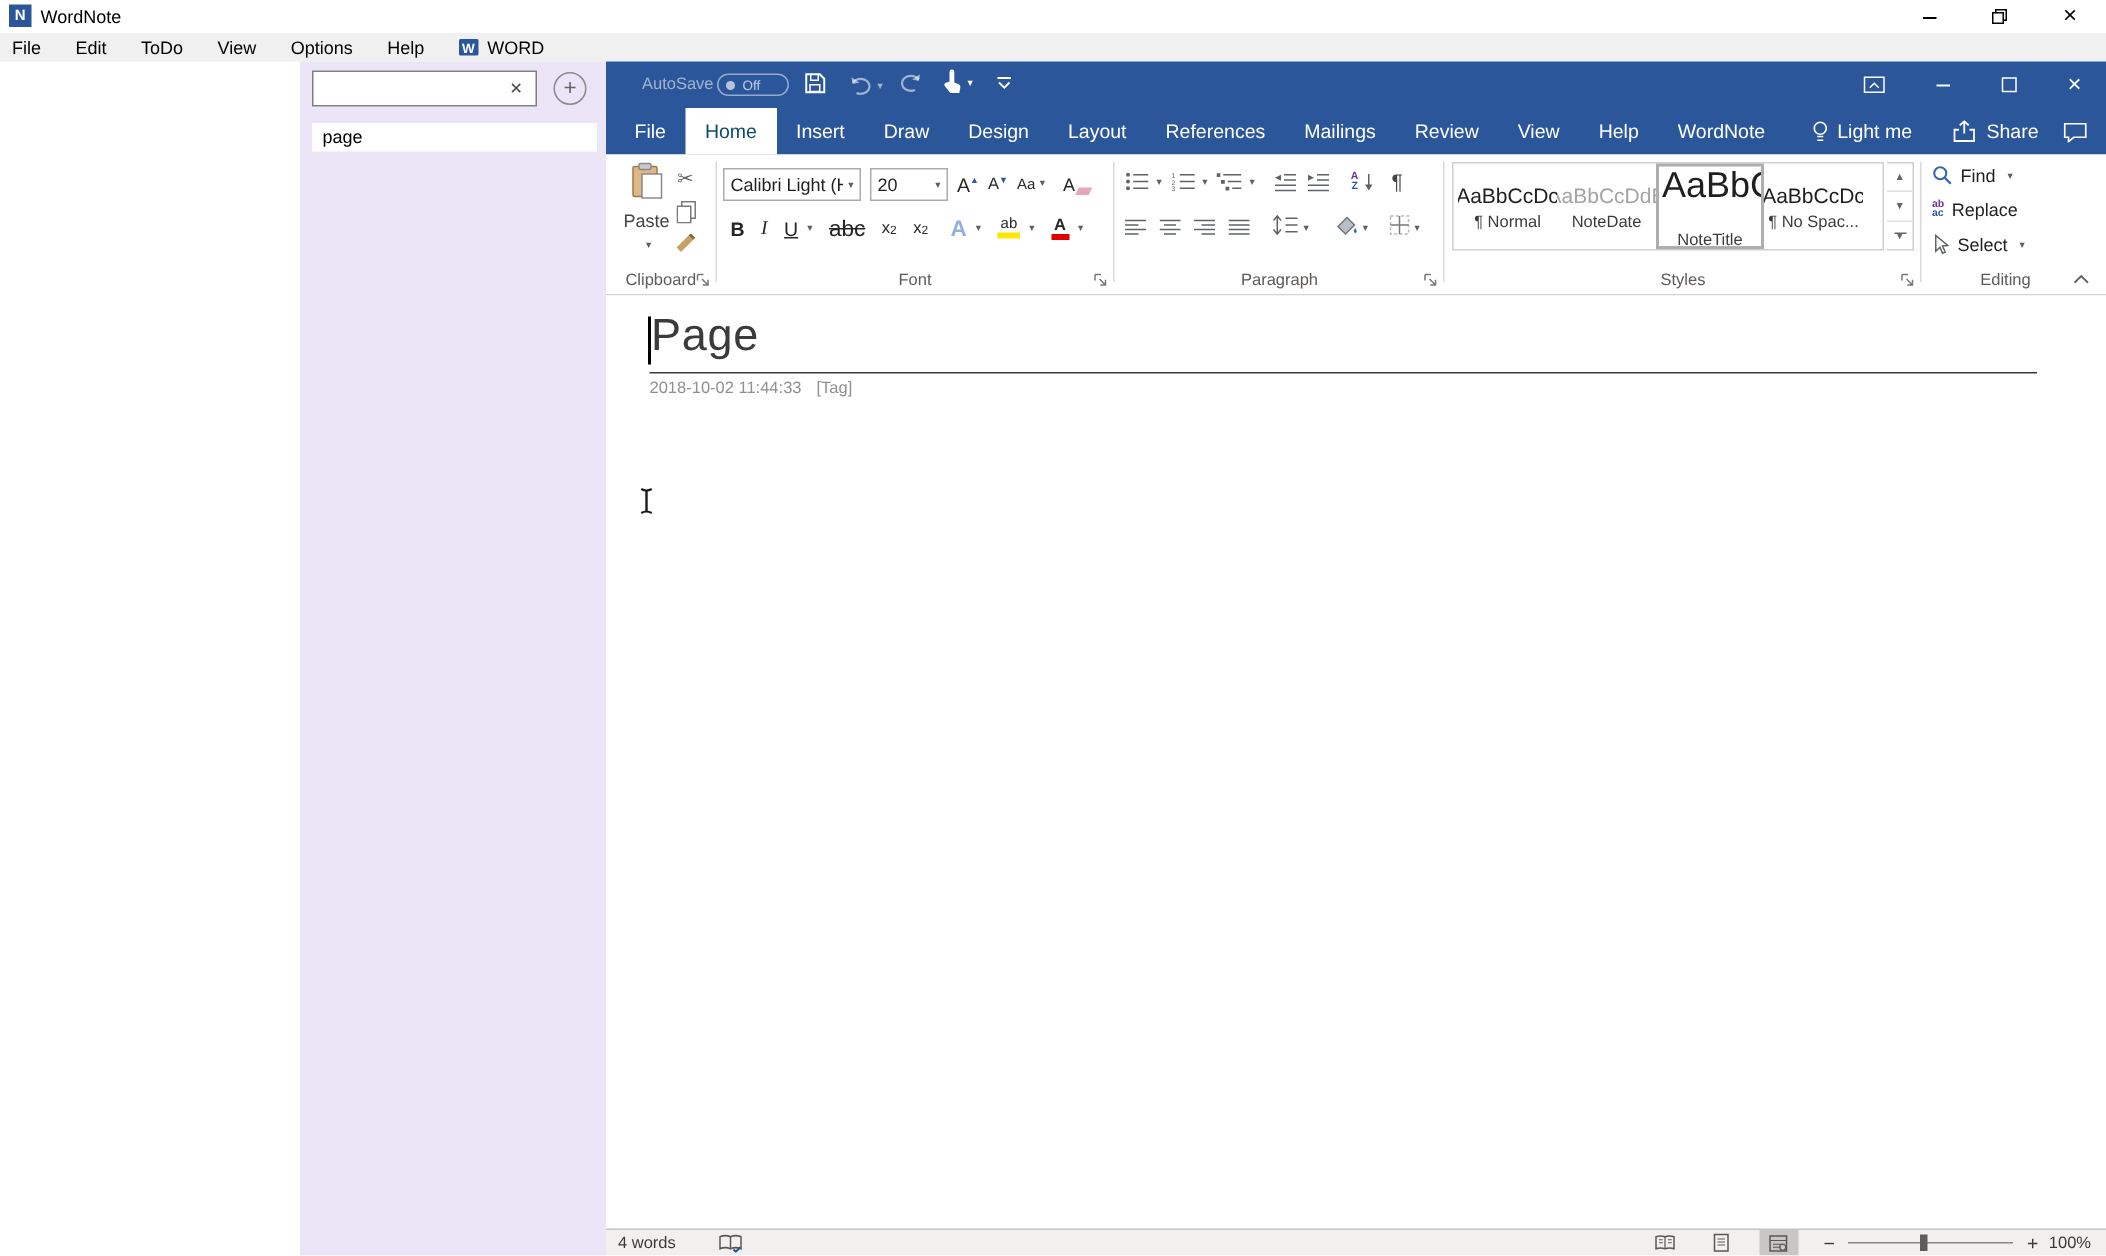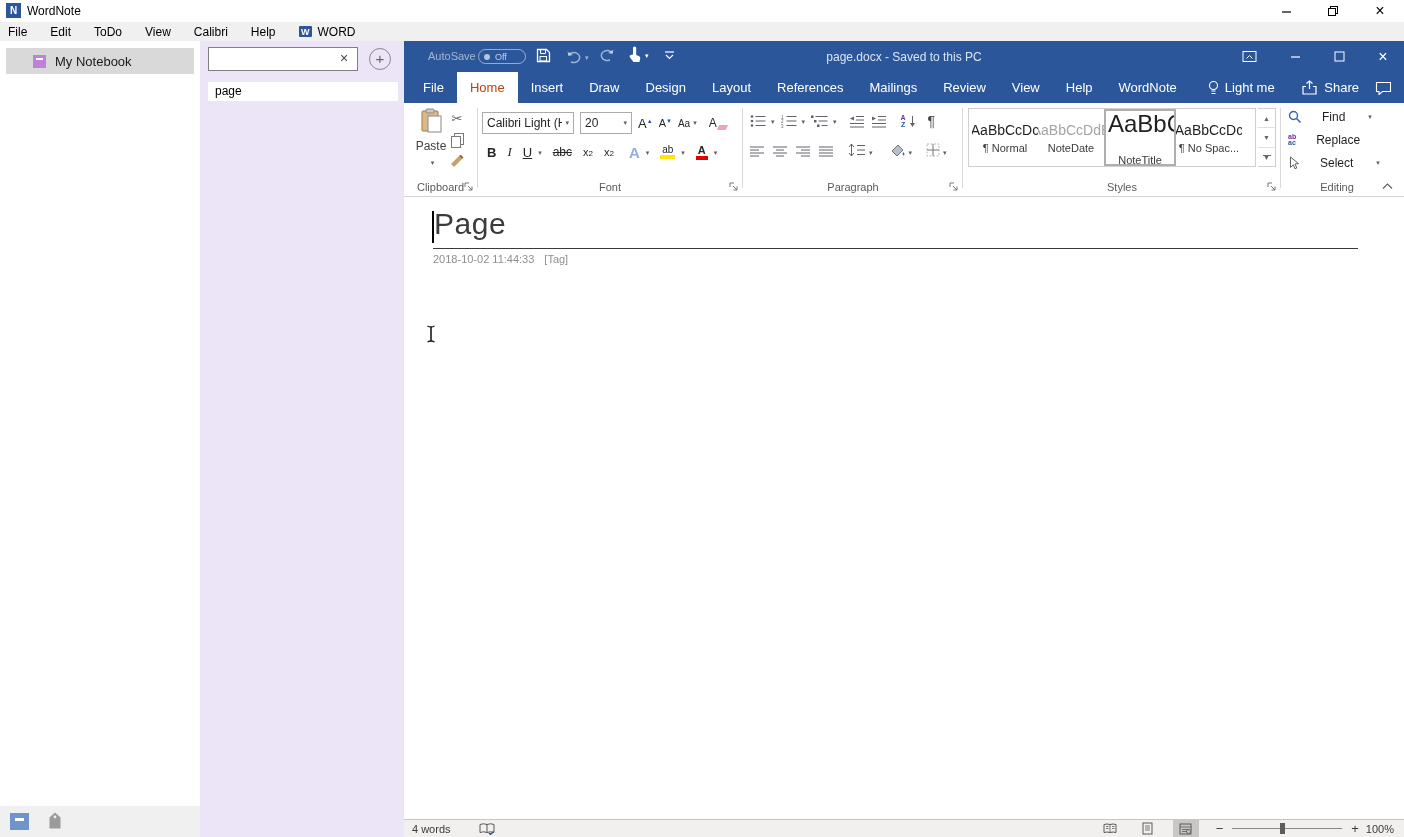--- a/index.html
+++ b/index.html
@@ -53,21 +53,21 @@
   .qa-dot { width:6px; height:6px; border-radius:50%; background:rgba(255,255,255,0.65); }
   .qa-off { font-size:9px; color:rgba(255,255,255,0.7); }
   .qico { top:7px; display:flex; align-items:center; }
   .wt-title { left:0; top:9px; width:1000px; text-align:center; font-size:12px; color:#dbe4f3; }
   .wbtn { top:0; height:31px; width:38px; display:flex; align-items:center; justify-content:center;
           color:#fff; font-size:13px; }
 
   .w-tabrow { left:0; top:31px; width:1000px; height:31px; background:#2b579a; display:flex;
               align-items:stretch; padding-left:6px; font-size:13px; color:#fff; }
   .wtab { padding:0 13px; line-height:31px; white-space:nowrap; }
-  .wtab.sel { background:#fff; color:#c2410c; }
+  .wtab.sel { background:#fff; color:#0c4a6e; }
   .tellme { display:flex; align-items:center; gap:6px; padding:0 10px; margin-left:8px; }
   .share { display:flex; align-items:center; gap:6px; margin-left:auto; padding:0 10px; }
   .commentbtn { display:flex; align-items:center; padding:0 12px 0 6px; }
 
   
   .ribbon { left:0; top:62px; width:1000px; height:94px; background:#fff; border-bottom:1px solid #d5d2cf; }
   .rgroup { position:absolute; top:0; height:93px; }
   .gsep { position:absolute; top:5px; height:80px; width:1px; background:#dcdad8; }
   .glabel { position:absolute; bottom:3px; left:0; right:0; text-align:center; font-size:11px; color:#5d5a58; }
   .launcher { position:absolute; bottom:4px; right:3px; }
@@ -96,21 +96,21 @@
   .scard.gray .sample { color:#a6a4a2; }
   .scard.sel { border:2px solid #b0aeac; width:72px; height:57px; }
   .scard.big .sample { font-size:24px; font-weight:300; max-width:64px; }
   .scard.big .sname { margin-top:16px; }
   .scrollcol { position:absolute; left:294px; top:5px; width:18px; height:59px; border:1px solid #d0cece;
                border-left:none; display:flex; flex-direction:column; }
   .scrollcol > div { flex:1; display:flex; align-items:center; justify-content:center; font-size:7px;
                      color:#666; border-bottom:1px solid #e2e0de; }
   .scrollcol > div:last-child { border-bottom:none; flex-direction:column; line-height:3px; }
 
-  .edit-row { position:absolute; left:6px; display:flex; align-items:center; gap:20px; font-size:12px; color:#1f1f1f; }
+  .edit-row { position:absolute; left:6px; display:flex; align-items:center; gap:5px; font-size:12px; color:#1f1f1f; }
   .rep-ic { display:flex; flex-direction:column; font-size:7px; line-height:6px; font-weight:bold; }
   .rep-ic .t1 { color:#7030a0; } .rep-ic .t2 { color:#2b579a; }
 
   
   .doc { left:0; top:156px; width:1000px; height:622px; background:#fff; }
   .caretbar { left:28px; top:14px; width:2px; height:32px; background:#000; }
   .doc-title { left:30px; top:10px; font-size:30px; font-weight:300; color:#3b3b3b;
                font-family:"Liberation Sans",sans-serif; letter-spacing:0.5px; }
   .doc-rule { left:29px; top:51px; width:925px; height:0; border-top:1.4px solid #3a3a3a; }
   .doc-date { left:29px; top:56px; font-size:11px; color:#8f8f8f; display:flex; gap:10px; }
@@ -147,44 +147,31 @@
         </svg>
     </div>
     <div class="abs winbtn" style="left:1358px;font-size:16px">×</div>
   </div>
 
   <div class="abs menubar">
     <span class="menu-item">File</span>
     <span class="menu-item">Edit</span>
     <span class="menu-item">ToDo</span>
     <span class="menu-item">View</span>
-    <span class="menu-item">Calibri</span>
+    <span class="menu-item">Options</span>
     <span class="menu-item">Help</span>
     <span class="menu-item word-menu-item">
       <svg width="14" height="13">
         <rect x="0" y="1" width="13" height="11" rx="1" fill="#2b579a"></rect>
         <text x="2" y="10" font-size="9" font-weight="bold" fill="#fff" font-family="Liberation Sans,sans-serif">W</text>
       </svg>
       <span>WORD</span>
     </span>
   </div>
 
-  <div class="abs sidebar">
-    <div class="abs nbrow">
-      <span class="nbicon"></span>
-      <span class="nblabel">My Notebook</span>
-    </div>
-    <div class="abs sb-footer">
-      <div class="abs footer-nb"></div>
-      <svg class="abs" style="left:47px;top:5px" width="16" height="19">
-        <path d="M2.5 6.5 L8 1.5 L13.5 6.5 V17.5 H2.5 Z" fill="#9b9b9b"></path>
-        <circle cx="8" cy="6" r="1.4" fill="#f0f0f0"></circle>
-      </svg>
-    </div>
-  </div>
 
   <div class="abs pagecol">
     <input class="abs searchbox" value="" style="">
     <div class="abs search-x">×</div>
     <div class="abs plusbtn">+</div>
     <div class="abs pagerow">page</div>
   </div>
 
   <div class="abs wordwin">
 
@@ -219,21 +206,20 @@
           <path d="M7 2 a1.6 1.6 0 0 1 3.2 0 V9 l3 1.2 a2 2 0 0 1 1 2.3 L13.5 16 h-6 L4 11.5 q-1.2-1.6.6-2.4 L7 8.4 Z" fill="#fff"></path>
         </svg>
           <span class="car-w"></span>
       </span>
       <span class="abs qico" style="left:260px;top:10px">
         <svg width="11" height="9">
           <path d="M1 1 h9" stroke="#fff" stroke-width="1.2"></path>
           <path d="M2 4 l3.5 3.5 L9 4" fill="none" stroke="#fff" stroke-width="1.2"></path>
         </svg>
       </span>
-      <div class="abs wt-title">page.docx  -  Saved to this PC</div>
       <div class="abs wbtn" style="left:826px">
         <svg width="15" height="13">
           <rect x="1" y="1.5" width="13" height="10" fill="none" stroke="#fff"></rect>
           <path d="M4.5 8.5 L7.5 5.5 L10.5 8.5" fill="none" stroke="#fff"></path>
         </svg>
       </div>
       <div class="abs wbtn" style="left:872px">
         <svg width="11" height="11">
             <path d="M1 6h9" stroke="#fff" stroke-width="1.2"></path>
           </svg>
@@ -339,21 +325,21 @@
               <span class="eraser"></span>
           </span>
         </div>
         <div class="rrow r2" style="left:9px;gap:11px">
           <span class="fbtn" style="font-weight:bold">B</span>
           <span class="fbtn" style="font-style:italic;font-family:'Liberation Serif',serif">I</span>
           <span class="fbtn" style="text-decoration:underline">
               <span>U</span>
             </span>
             <span class="car" style="margin-left:-8px"></span>
-          <span class="fbtn" style="font-size:12px;text-decoration:line-through">abc</span>
+          <span class="fbtn" style="font-size:15px;text-decoration:line-through">abc</span>
           <span class="fbtn" style="font-size:11px">
             <span>x</span>
               <sub style="font-size:8px">2</sub>
           </span>
           <span class="fbtn" style="font-size:11px">
             <span>x</span>
               <sup style="font-size:8px">2</sup>
           </span>
           <span class="eff-a" style="margin-left:4px"><span>A</span></span>
             <span class="car" style="margin-left:-8px"></span>

